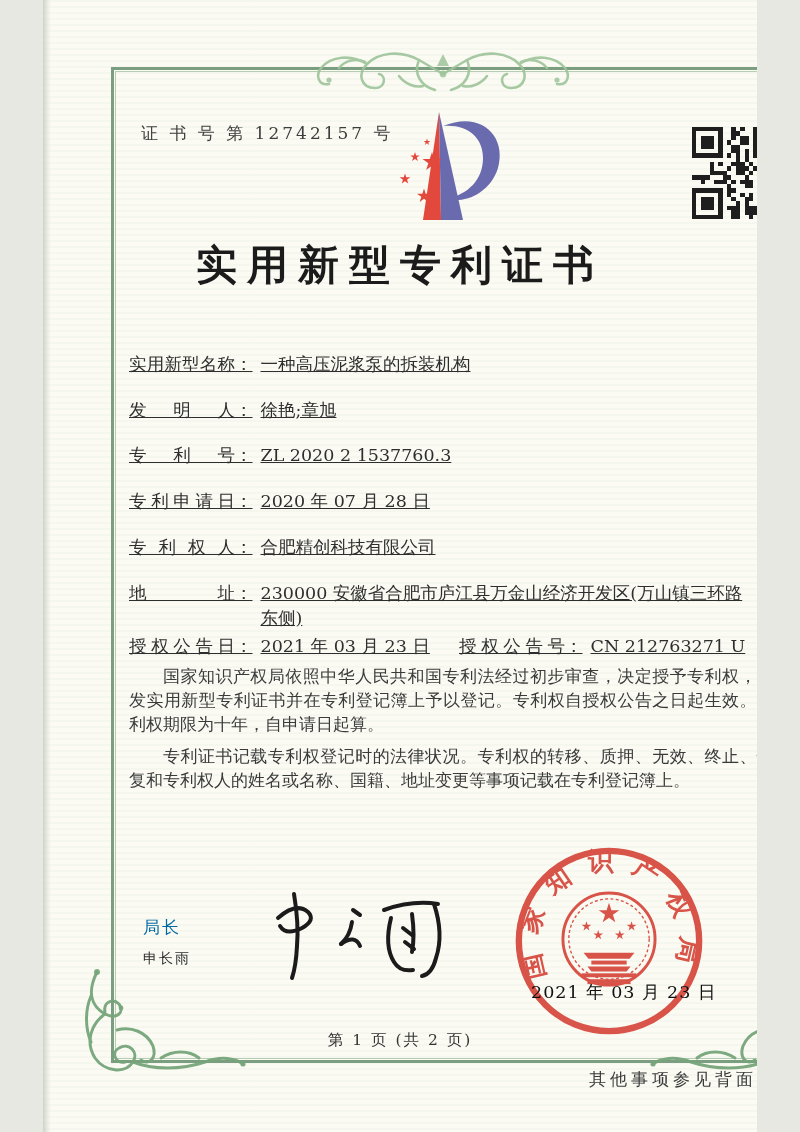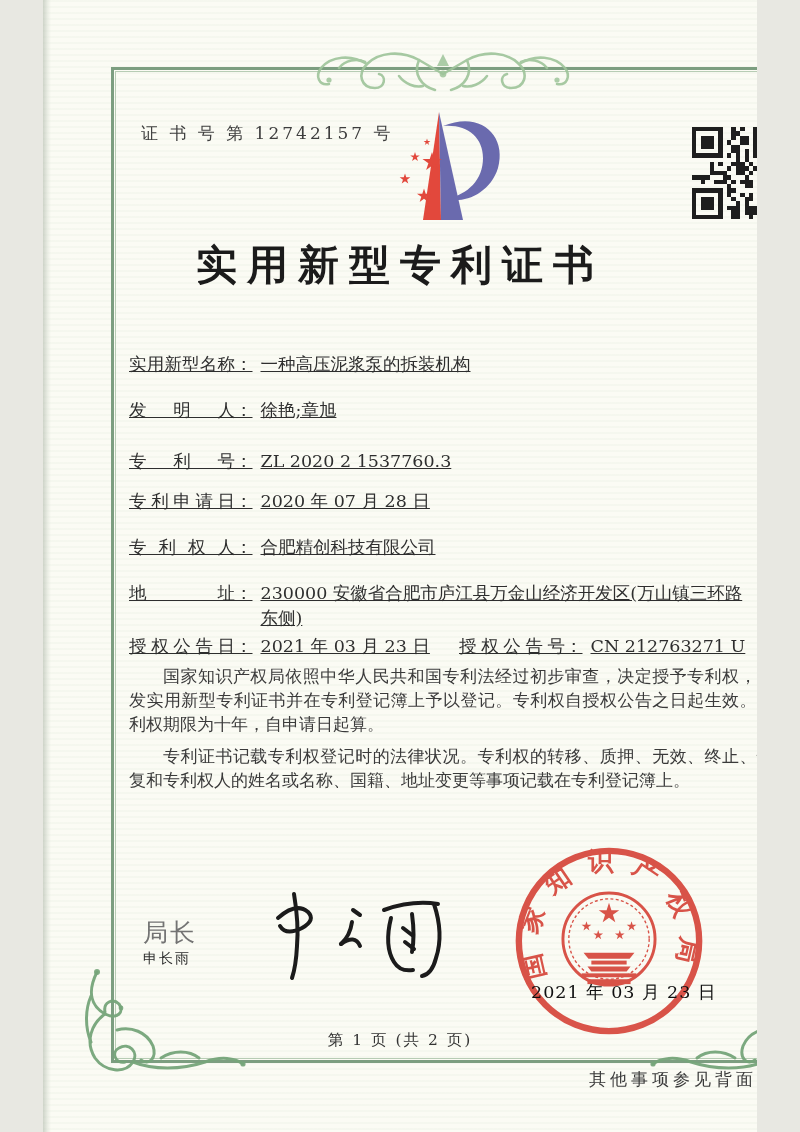--- a/index.html
+++ b/index.html
@@ -27,34 +27,34 @@
     position:absolute;left:98px;top:122px;font-size:17px;letter-spacing:3px;color:#3d3d3d;
   }
   .logo{position:absolute;left:336px;top:106px;width:134px;height:124px;}
   .qr{position:absolute;left:649px;top:127px;width:92px;height:92px;}
   .title{
     position:absolute;left:0;right:0;top:238px;text-align:center;
     font-size:41px;font-weight:700;letter-spacing:10px;color:#1b1b1b;
   }
   .fields{position:absolute;left:86px;top:346px;width:644px;font-size:17.5px;color:#2e2e2e;}
   .row{position:absolute;left:0;display:flex;align-items:flex-start;text-decoration:underline;}
-  .row.r0{top:6px;} .row.r1{top:52px;} .row.r2{top:103px;} .row.r3{top:143px;}
+  .row.r0{top:6px;} .row.r1{top:52px;} .row.r2{top:97px;} .row.r3{top:143px;}
   .row.r4{top:189px;} .row.r5{top:235px;} .row.r6{top:288px;} .row.r6b{top:288px;left:330px;}
   .flabel{
     display:inline-block;width:106px;text-align:justify;text-align-last:justify;
     flex:0 0 106px;letter-spacing:0;
   }
   .colon{flex:0 0 auto;}
   .fvalue{margin-left:8px;max-width:482px;line-height:25px;}
   .paras{position:absolute;left:86px;top:664px;width:645px;}
   .paras p{
     margin:0 0 8px 0;text-indent:2em;font-size:17px;line-height:24px;color:#3a3a3a;
     text-align:justify;
   }
-  .commissioner-title{position:absolute;left:100px;top:916px;font-size:25px;color:#737373;
+  .commissioner-title{position:absolute;left:100px;top:916px;font-size:17px;color:#0369a1;
     font-family:Liberation Sans, sans-serif;letter-spacing:2px;}
   .commissioner-name{position:absolute;left:100px;top:950px;font-size:14px;color:#2c2c2c;
     font-family:"Liberation Sans","DejaVu Sans",sans-serif;letter-spacing:2px;}
   .signature{position:absolute;left:205px;top:886px;width:210px;height:108px;}
   .seal{position:absolute;left:468px;top:843px;width:196px;height:196px;}
   .seal-date{
     position:absolute;left:488px;top:980px;width:170px;font-size:17.5px;letter-spacing:1px;
     color:#101010;z-index:5;white-space:nowrap;
   }
   .page-ind{

